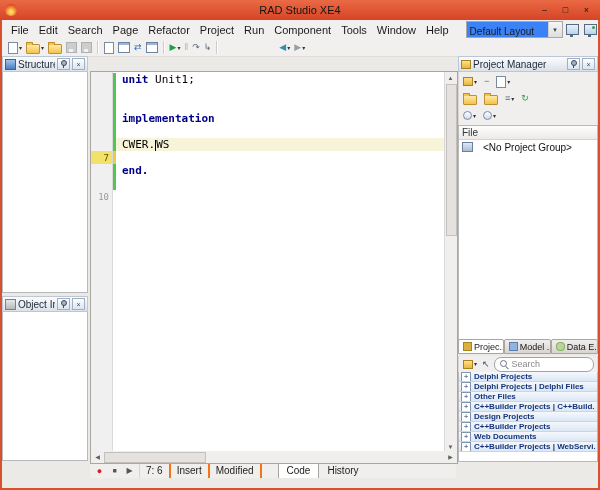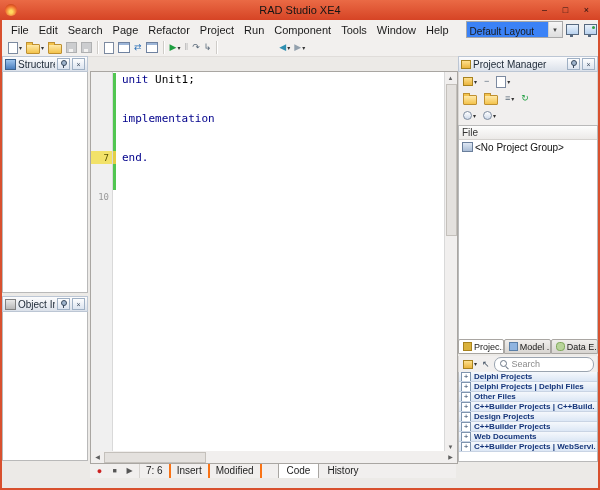--- a/index.html
+++ b/index.html
@@ -73,21 +73,21 @@
   .gutter-num{position:absolute;right:3px;font-size:9px;color:#9a9a9a;font-family:"DejaVu Sans Mono",monospace}
   .gn7{top:81px;color:#5a5200}
   .gn10{top:120px}
   .cb{position:absolute;width:3px;z-index:2}
   .cb1{left:22px;top:1px;height:78px;background:#51c651}
   .cby{left:22px;top:79px;height:13px;background:#e3cf44}
   .cb2{left:22px;top:92px;height:26px;background:#51c651}
   .code{flex:1;position:relative;font-family:"DejaVu Sans Mono",monospace;font-size:11px;line-height:13px;padding-top:1px;color:#000;overflow:hidden;z-index:1}
   .cl{height:13px;padding-left:9px;white-space:pre}
   .cl.current{background:#f8f4da}
-  .kw{color:#00008b;font-weight:normal}
+  .kw{color:#00008b;font-weight:bold}
   .caret{display:inline-block;width:1px;height:11px;background:#000;vertical-align:text-bottom}
   .vscroll{width:12px;flex:none;background:#f1efee;border-left:1px solid #d9d9d9;position:relative}
   .sarrow{width:11px;height:11px;display:flex;align-items:center;justify-content:center;font-size:6px;color:#606060}
   .vscroll .up{position:absolute;top:0;left:0}
   .vscroll .down{position:absolute;bottom:0;left:0}
   .vthumb{position:absolute;top:12px;left:1px;width:9px;height:150px;background:#e4e1de;border:1px solid #c4c0bb}
   .hscroll{position:absolute;left:90px;top:451px;width:366px;height:12px;background:#f1efee;border:1px solid #a9a6a2;border-top:none;z-index:1}
   .hscroll .la{position:absolute;left:1px;top:0}
   .hscroll .ra{position:absolute;right:1px;top:0}
   .hthumb{position:absolute;left:13px;top:1px;width:100px;height:9px;background:#e4e1de;border:1px solid #c4c0bb}
@@ -100,21 +100,21 @@
   .mini-tabs{display:flex;margin-left:16px}
   .mini-tab{padding:0 8px;display:flex;align-items:center;font-size:10px}
   .mini-tab.active{background:#fff;border-left:1px solid #a9a6a2;border-right:1px solid #a9a6a2}
   
   .pm-panel{left:458px;top:56px;width:140px;height:285px}
   .pm-toolbar{background:#f1efee;padding:1px 2px;flex:none;border-left:1px solid #d9d6d3;border-right:1px solid #d9d6d3}
   .pm-row{display:flex;align-items:center;height:17px;gap:3px}
   .pm-btn{height:15px;display:flex;align-items:center;justify-content:center;padding:0 2px;gap:1px}
   .pm-list{flex:1;background:#fff;border:1px solid #b9b9b9;display:flex;flex-direction:column;overflow:hidden}
   .file-header{height:13px;background:linear-gradient(#fdfdfd,#eceae8);border-bottom:1px solid #d5d2cf;font-size:10px;display:flex;align-items:center;padding-left:3px;color:#333;flex:none}
-  .pm-item{height:14px;display:flex;align-items:center;gap:2px;padding-left:3px;font-size:10px;color:#111;flex:none}
+  .pm-item{height:14px;display:flex;align-items:center;gap:10px;padding-left:3px;font-size:10px;color:#111;flex:none}
   
   .right-tabs{position:absolute;left:458px;top:341px;width:140px;height:13px;display:flex;align-items:flex-end}
   .rtab{height:13px;display:flex;align-items:center;gap:2px;padding:0 4px;font-size:9px;background:linear-gradient(#f0eeec,#d8d5d1);border:1px solid #a9a6a2;border-radius:2px 2px 0 0;white-space:nowrap;overflow:hidden}
   .rtab.active{background:#fff}
   .rt-ic{width:7px;height:7px;flex:none}
   .rt-pm{background:#d9b13c;border:1px solid #a8821e}
   .rt-model{background:#8fb4e0;border:1px solid #5a7fa8}
   .rt-data{background:#b8d49a;border:1px solid #7fa85a;border-radius:40%}
   
   .tp-panel{left:458px;top:356px;width:140px;height:106px}
@@ -268,20 +268,21 @@
     </div>
     <div class="cb cb1"></div>
     <div class="cb cby"></div>
     <div class="cb cb2"></div>
     <div class="code">
       <div class="cl"><span class="kw">unit</span><span> Unit1;</span></div>
       <div class="cl"></div>
       <div class="cl"></div>
       <div class="cl"><span class="kw">implementation</span></div>
       <div class="cl"></div>
+      <div class="cl current"><span>CWER.</span><span class="caret"></span><span>WS</span></div>
       <div class="cl"></div>
       <div class="cl"><span class="kw">end.</span></div>
       <div class="cl"></div>
     </div>
     <div class="vscroll">
       <span class="sarrow up">▲</span>
       <div class="vthumb"></div>
       <span class="sarrow down">▼</span>
     </div>
   </div>

